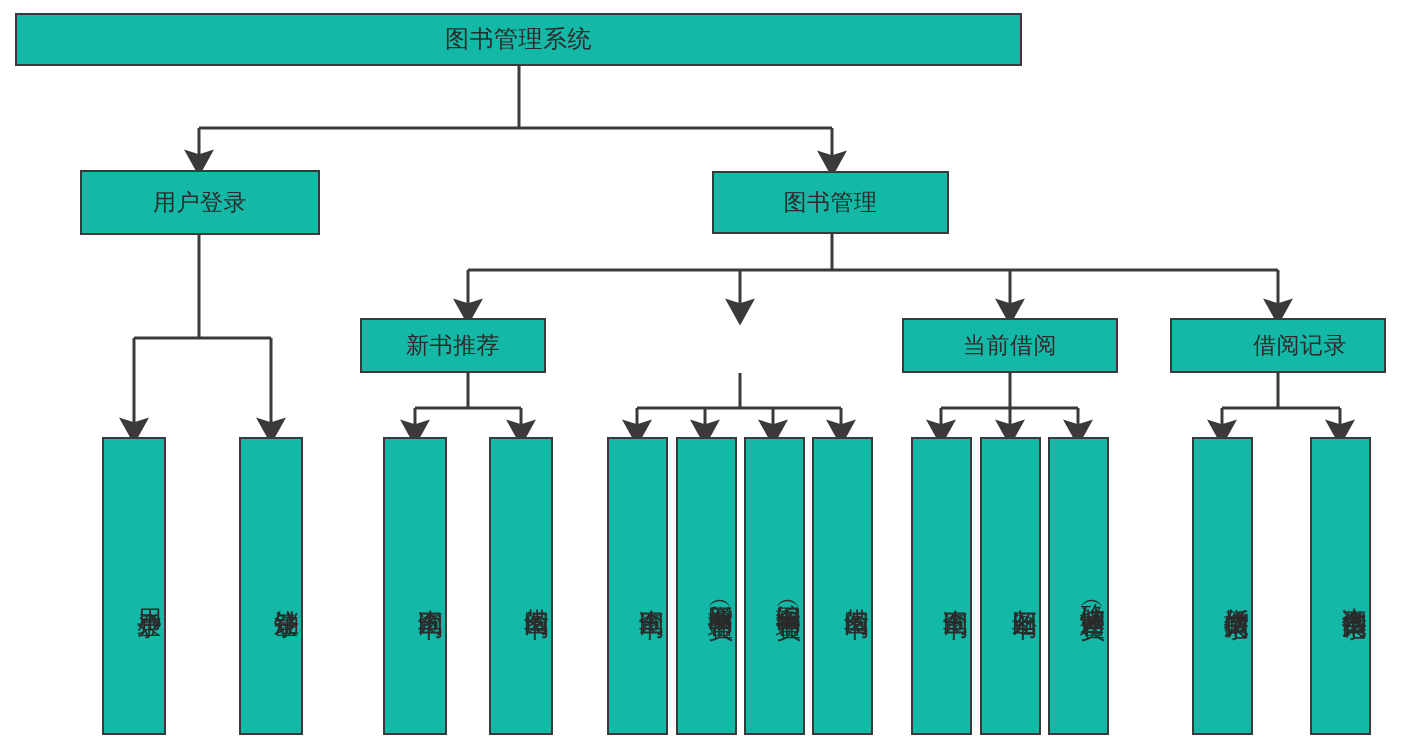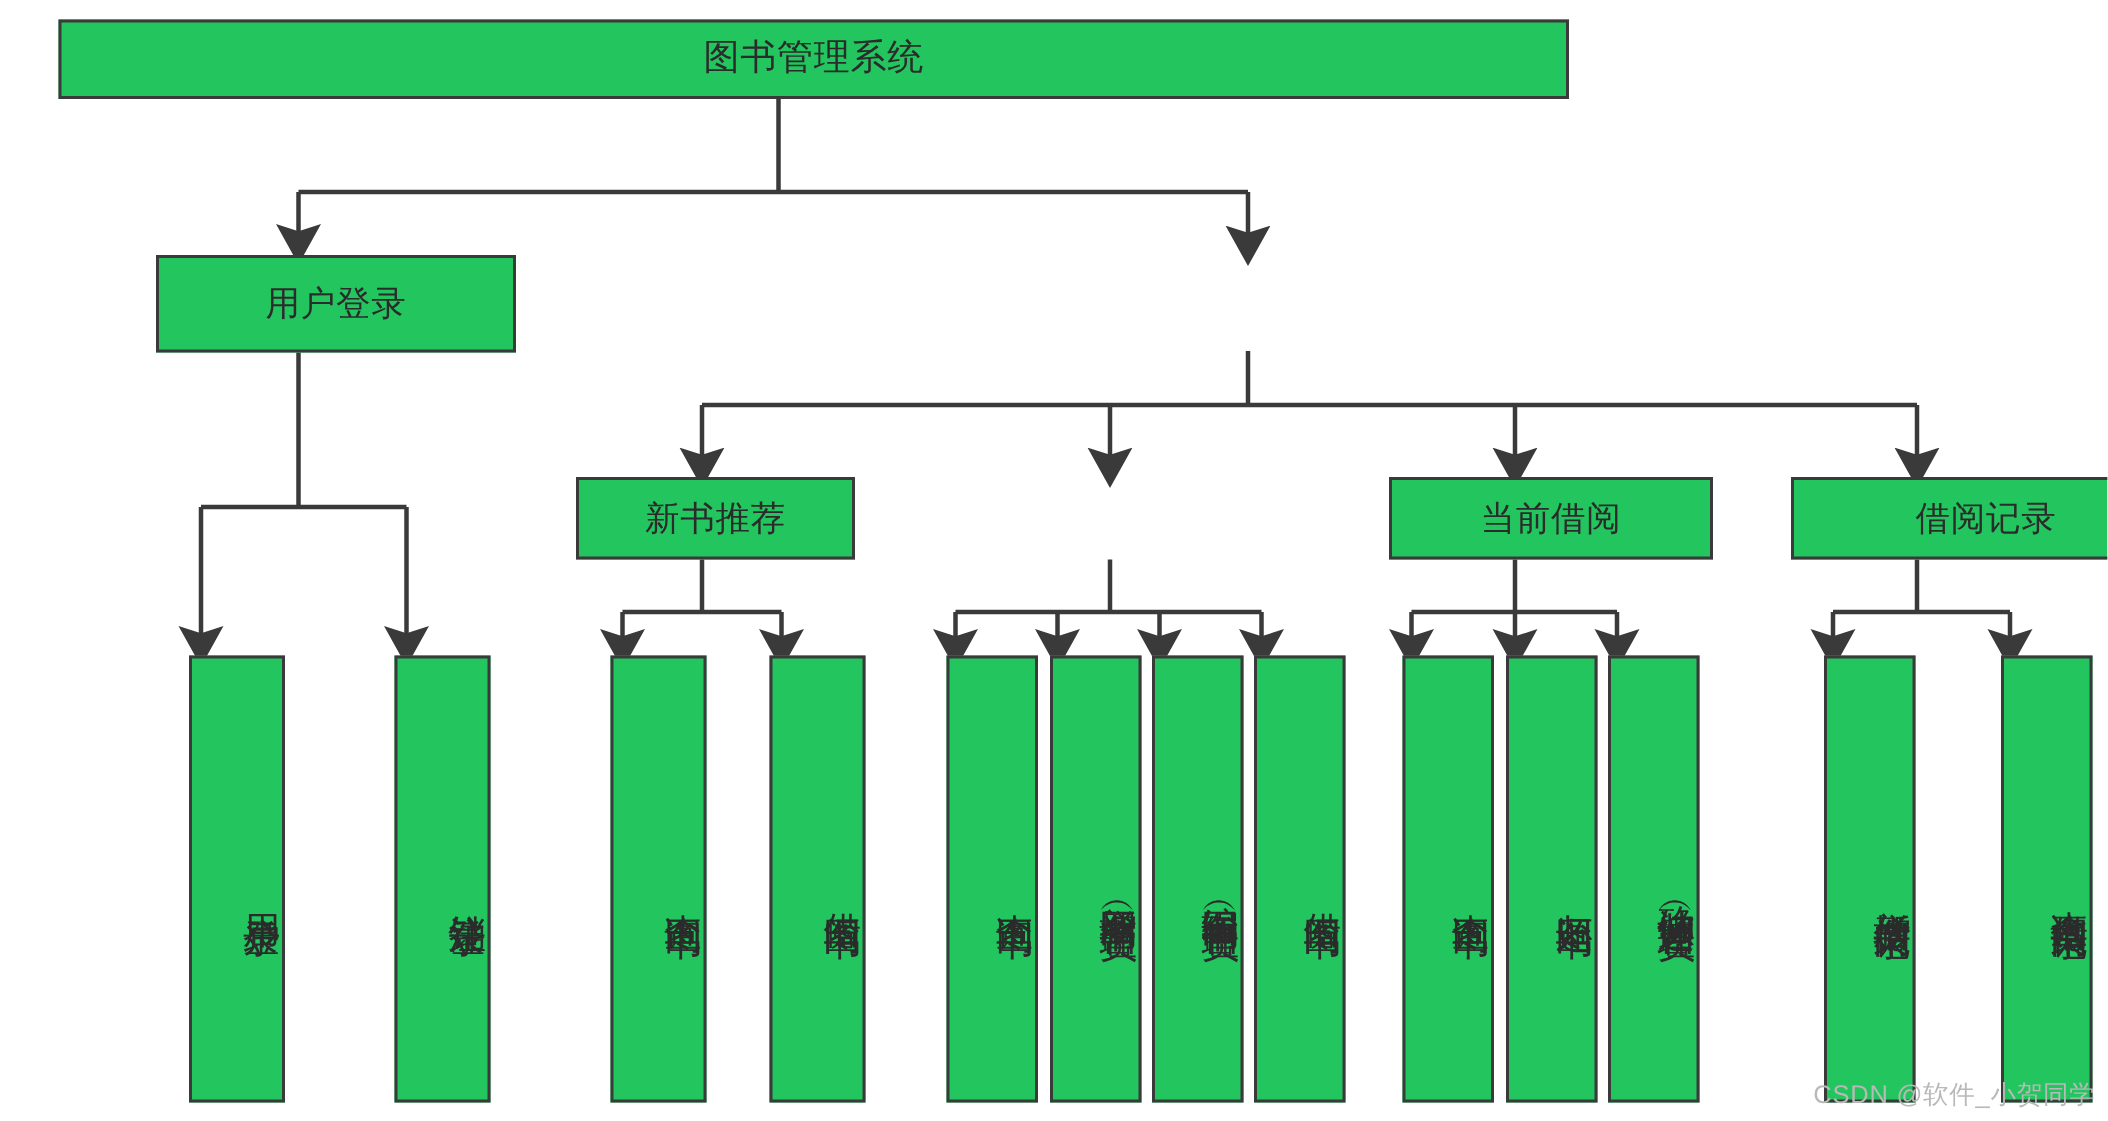--- a/index.html
+++ b/index.html
@@ -20,27 +20,26 @@
   #wires {
     position: absolute;
     left: 0;
     top: 0;
     width: 1405px;
     height: 747px;
   }
   .node {
     position: absolute;
     box-sizing: border-box;
-    background: #22c55e;
+    background: #14b8a6;
     border: 2.5px solid #3a3a3a;
     display: flex;
     align-items: center;
     justify-content: center;
     color: #2b2b2b;
-    margin-left: 24px;
   }
   .node-h {
     font-size: 23px;
     letter-spacing: 0.5px;
     line-height: 1.1;
     white-space: nowrap;
   }
   .node-root {
     font-size: 24px;
   }
@@ -125,20 +124,23 @@
     </g>
   </svg>
 
   <div class="node node-h node-root" style="left:15px; top:13px; width:1007px; height:53px;">
     <span>图书管理系统</span>
   </div>
 
   <div class="node node-h" style="left:80px; top:170px; width:240px; height:65px;">
     <span>用户登录</span>
   </div>
+  <div class="node node-h" style="left:712px; top:171px; width:237px; height:63px;">
+    <span>图书管理</span>
+  </div>
 
   <div class="node node-h" style="left:360px; top:318px; width:186px; height:55px;">
     <span>新书推荐</span>
   </div>
   <div class="node node-h" style="left:902px; top:318px; width:216px; height:55px;text-align:center;">
     <span>当前借阅</span>
   </div>
   <div class="node node-h" style="left:1170px; top:318px; width:216px; height:55px;padding-left:44px;">
     <span>借阅记录</span>
   </div>
@@ -180,15 +182,14 @@
     <span>确认归还（管理员）</span>
   </div>
 
   <div class="node node-v" style="left:1192px; top:437px; width:61px; height:298px;">
     <span>新增借阅记录</span>
   </div>
   <div class="node node-v" style="left:1310px; top:437px; width:61px; height:298px;">
     <span>查询借阅记录</span>
   </div>
 
-  <div class="watermark">CSDN @软件_小贺同学</div>
 
 </div>
 
 </body></html>

